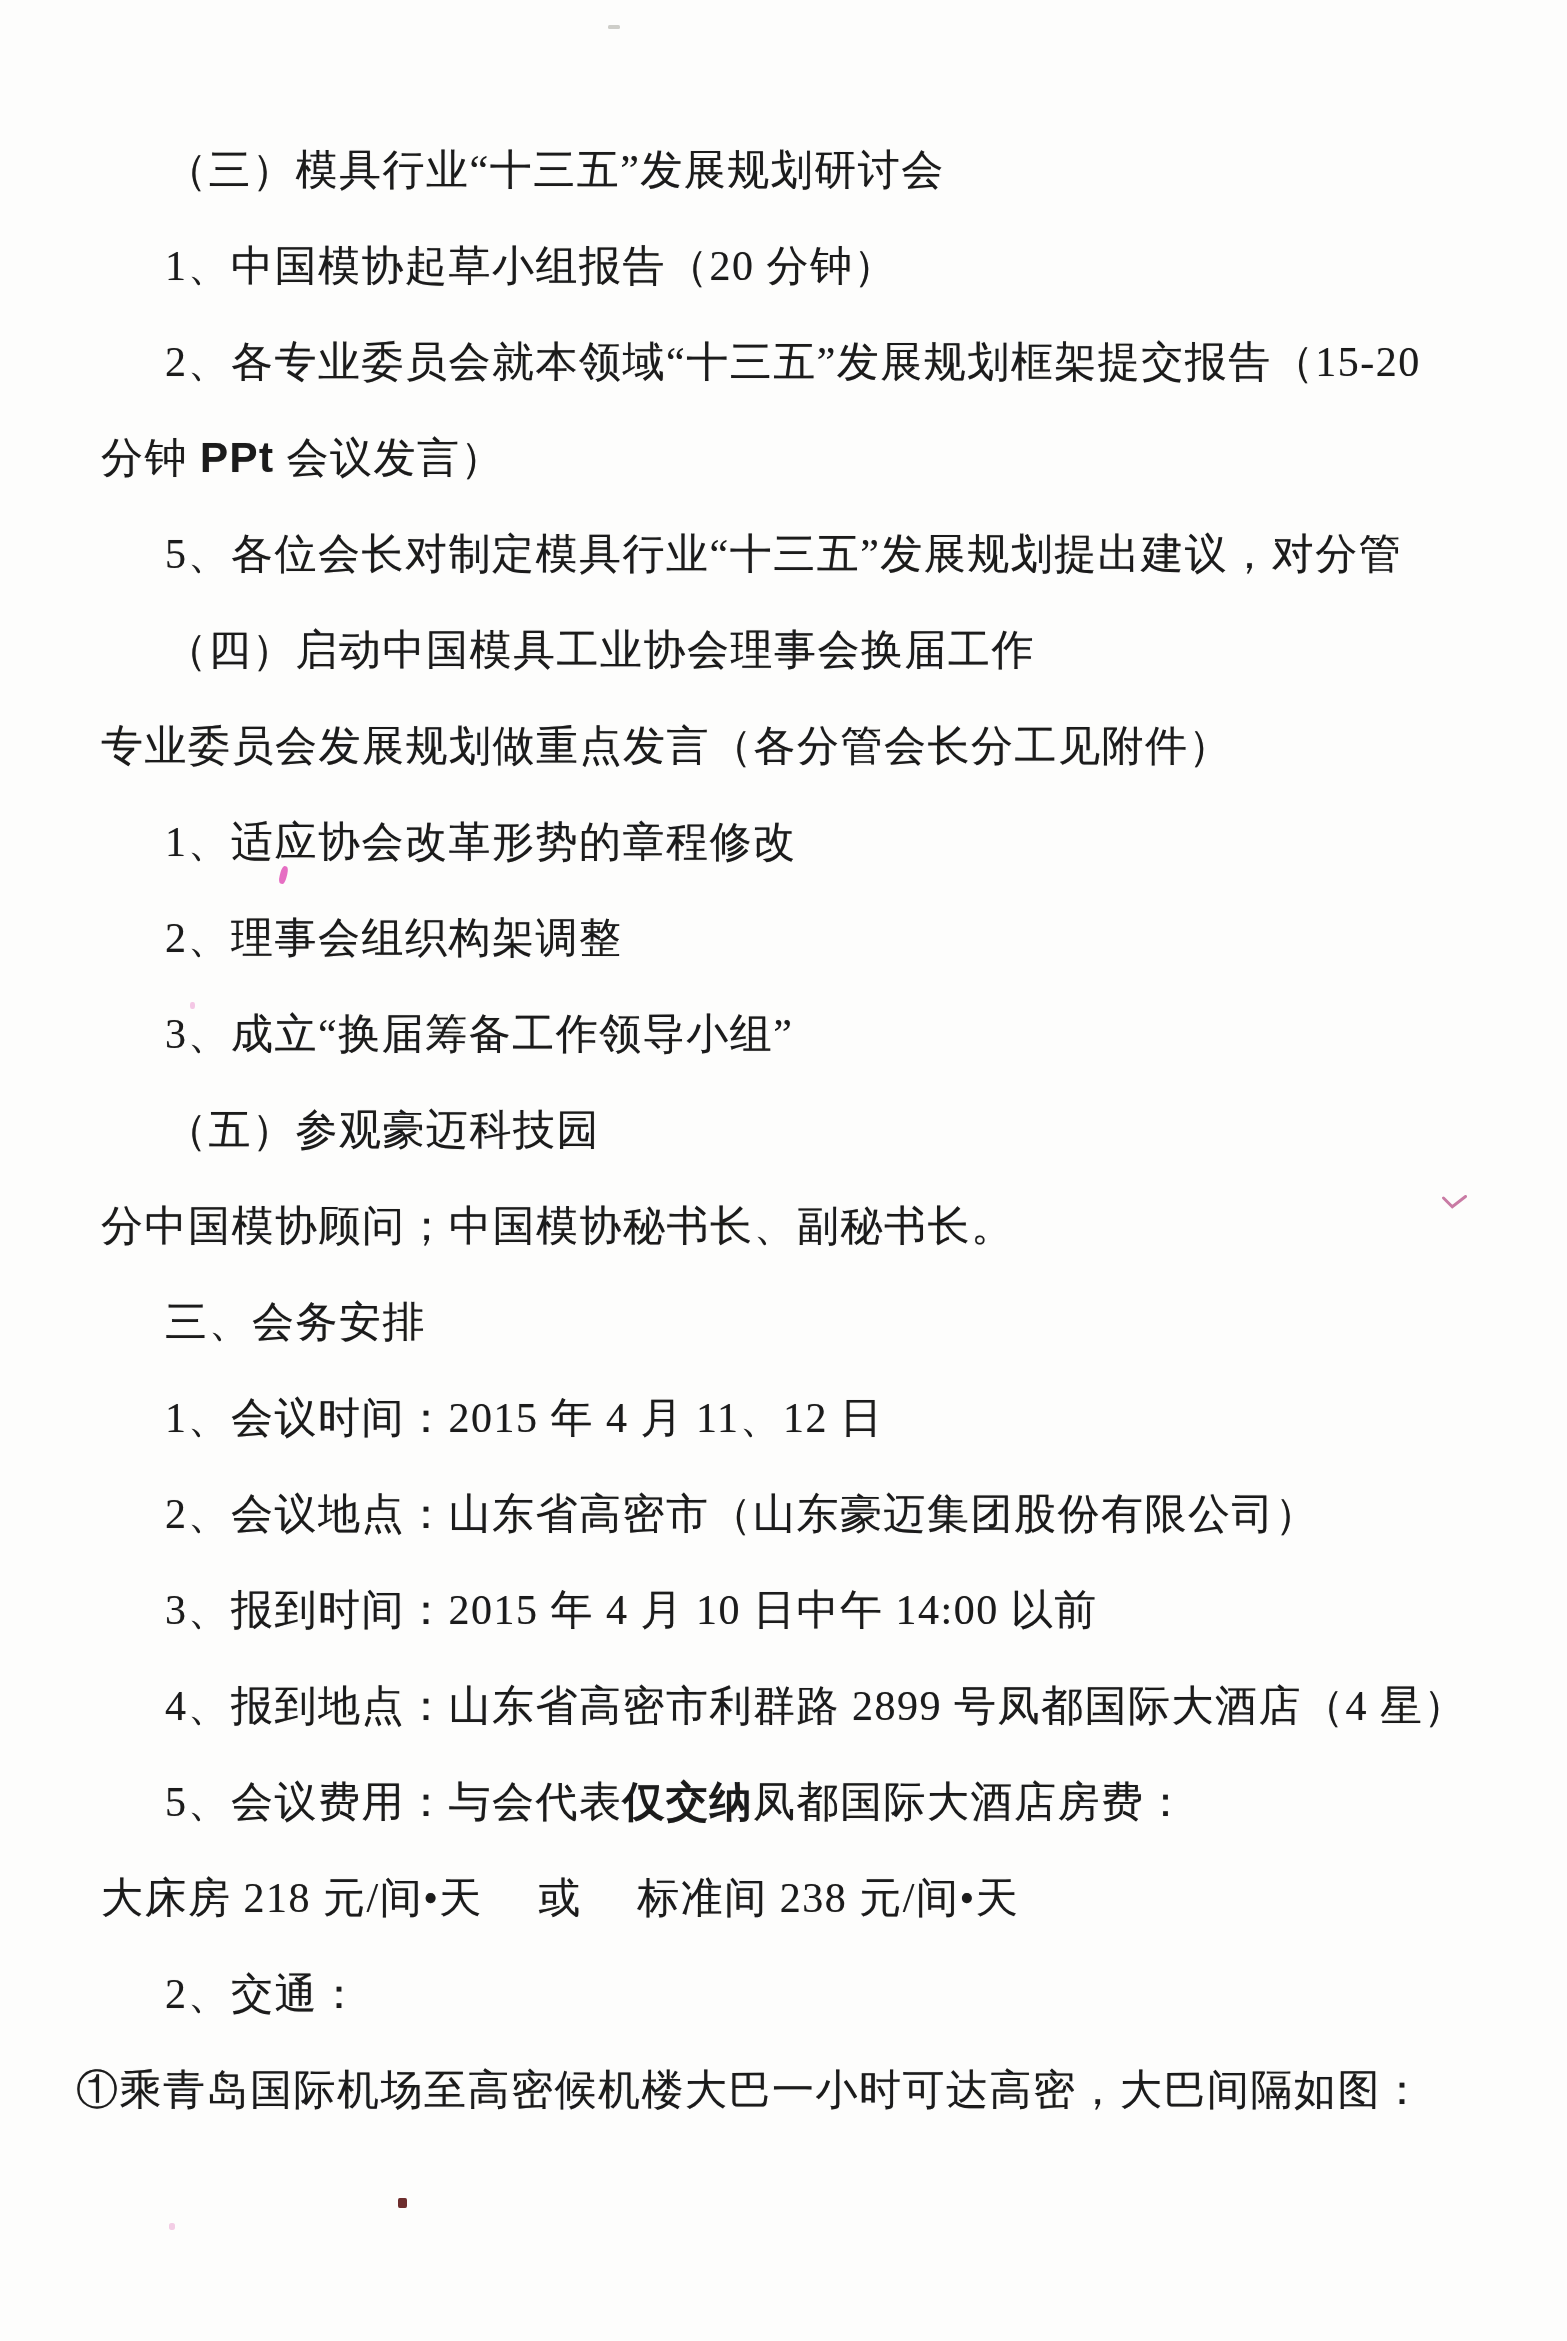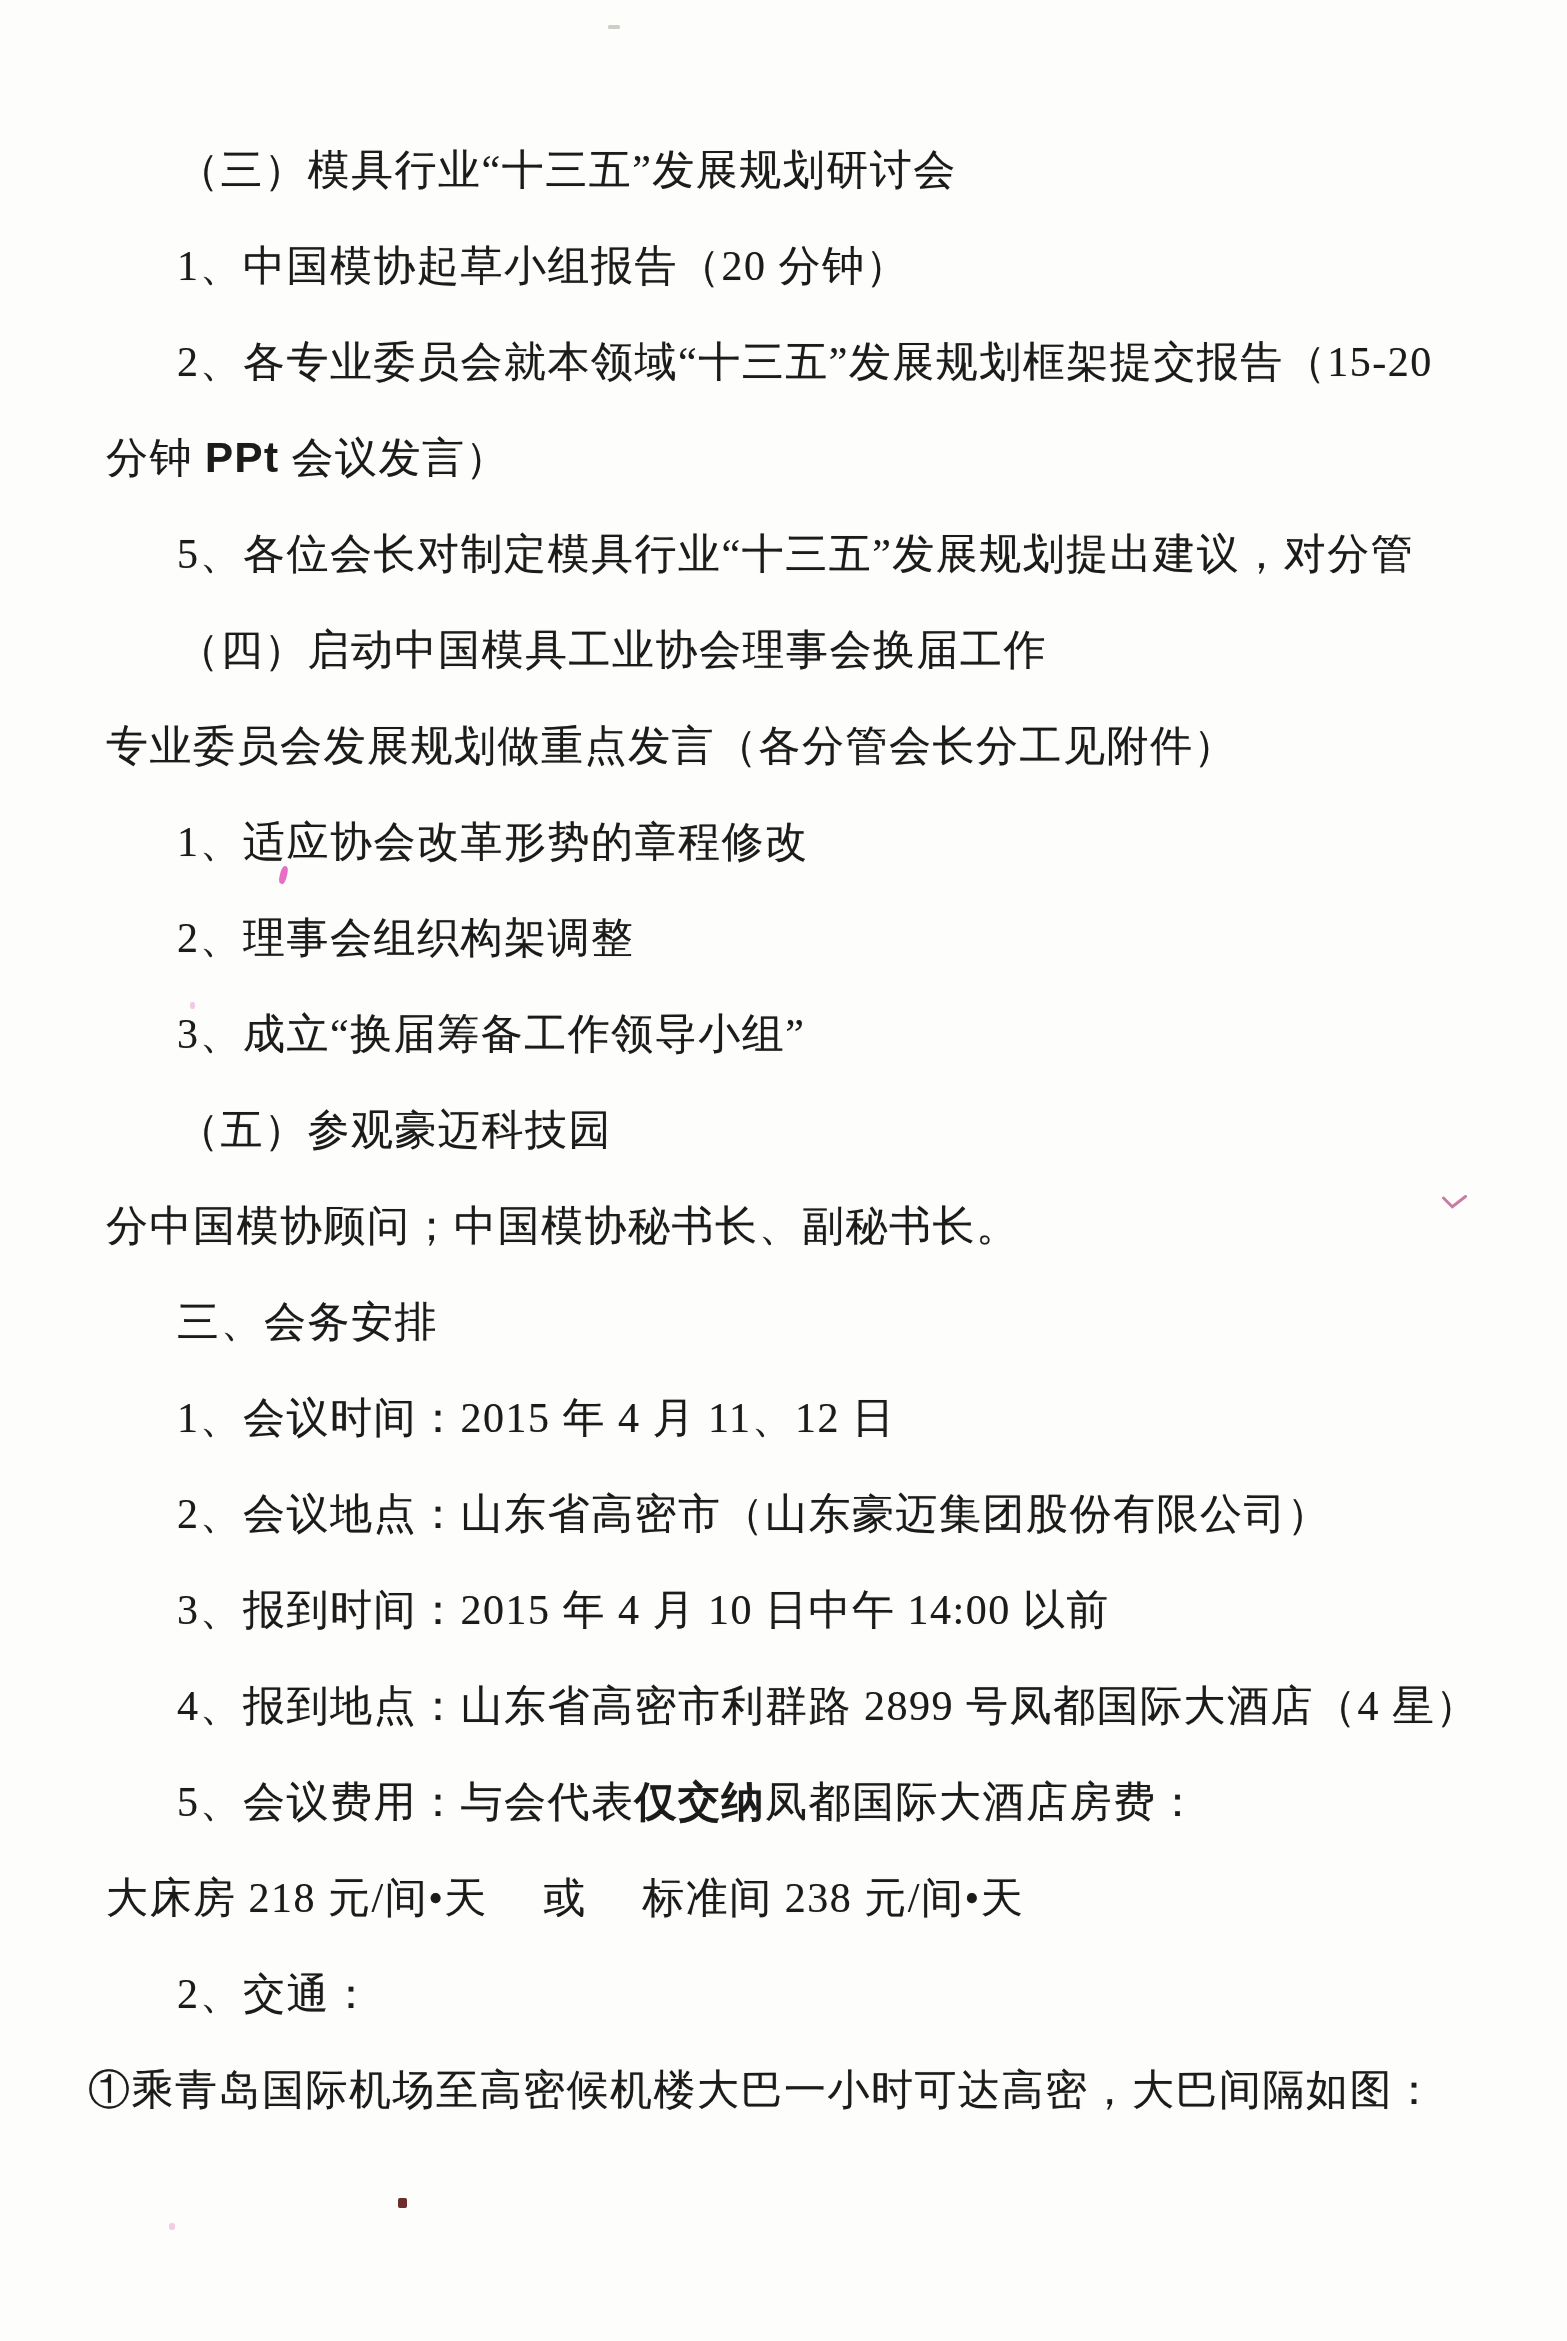--- a/index.html
+++ b/index.html
@@ -4,32 +4,32 @@
 <style>
   html,body{margin:0;padding:0;background:#888;}
   .page{
     position:relative;
     width:1567px;height:2342px;
     margin:0 auto;
     background:#fdfdfc;
     overflow:hidden;
     font-family:"Liberation Serif","DejaVu Serif",serif;
   }
-  .textblock{position:absolute;top:122px;left:12px;right:0;}
+  .textblock{position:absolute;top:122px;left:0;right:0;}
   .line{
     height:96px;
     line-height:96px;
     font-size:42px;
     letter-spacing:1.5px;
     color:#1b1b1b;
     white-space:nowrap;
     text-shadow:0 0 0.7px rgba(20,20,20,.45);
   }
   .item{padding-left:165px;}
-  .cont{padding-left:94px;}
+  .cont{padding-left:94px;margin-left:7px;}
   .circ{padding-left:76px;}
   b.latin{font-family:"Liberation Sans","DejaVu Sans",sans-serif;font-weight:bold;}
   b.cjk{font-weight:bold;}
   
   .speck{position:absolute;border-radius:40%;}
   .sp1{left:280px;top:866px;width:6.6px;height:17.7px;background:#e255b8;opacity:.85;transform:rotate(14deg);}
   .sp2{left:190px;top:1002px;width:5.2px;height:7.4px;background:#efa3d6;opacity:.6;}
   .sp3{left:398px;top:2198px;width:8.8px;height:10.3px;background:#5d1616;opacity:.9;border-radius:20%;}
   .sp4{left:169px;top:2223px;width:5.9px;height:6.6px;background:#eba6d2;opacity:.55;}
   .sp5{left:608px;top:25px;width:11.8px;height:3.7px;background:#b9b9b4;opacity:.7;border-radius:1.5px;}

